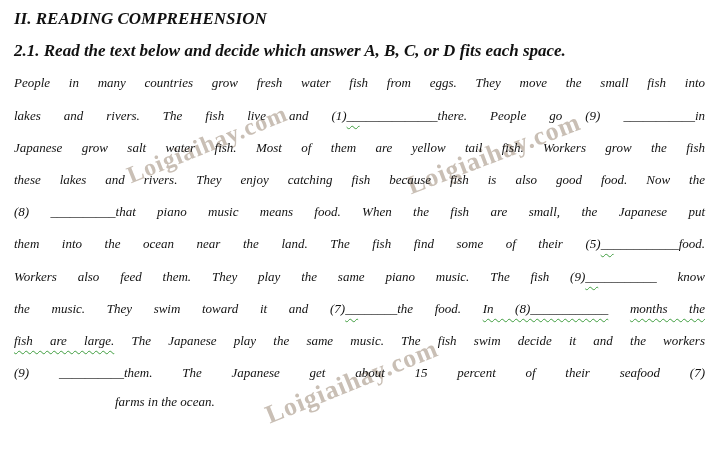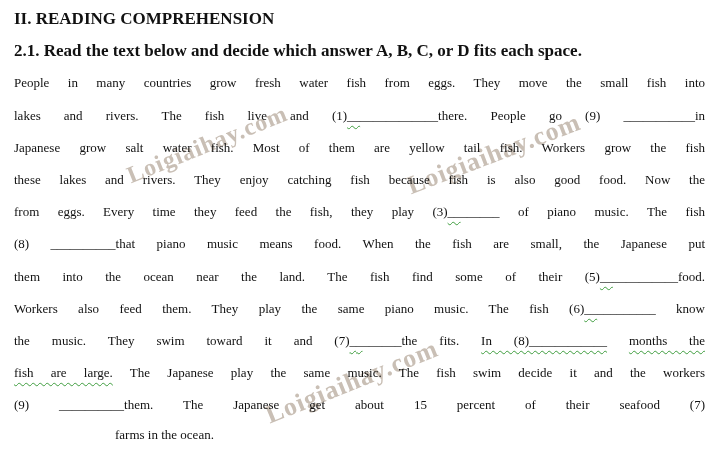--- a/index.html
+++ b/index.html
@@ -30,20 +30,21 @@
     color: var(--wm-color, #c9bfb5);
     white-space: nowrap;
     transform-origin: center center;
     letter-spacing: 1px;
     user-select: none;
   }
   .passage {
     position: relative;
     z-index: 1;
     padding: 3px 14px 0 14px;
+    font-style: italic;
   }
   .line {
     font-size: 13px;
     line-height: 32.2px;
     text-align: justify;
     white-space: normal;
   }
   .line.stretch {
     text-align-last: justify;
   }
@@ -77,22 +78,21 @@
       <div class="watermark" style="left: 402px; top: 139px; font-size: 26px; transform: rotate(-21deg);">Loigiaihay.com</div>
       <div class="watermark" style="left: 260px; top: 367px; font-size: 26px; transform: rotate(-22deg);">Loigiaihay.com</div>
     </div>
   <div class="passage">
       <div class="line bold"><span>II. READING COMPREHENSION</span></div>
       <div class="line bold"><span>2.1. Read the text below and decide which answer A, B, C, or D fits each space.</span></div>
       <div class="line stretch"><span>People in many countries grow fresh water fish from eggs. They move the small fish into</span></div>
       <div class="line stretch"><span>lakes and rivers. The fish live and (1)</span><span class="wavy">__</span><span>____________there. People go (9) ___________in</span></div>
       <div class="line stretch"><span>Japanese grow salt water fish. Most of them are yellow tail fish. Workers grow the fish</span></div>
       <div class="line stretch"><span>these lakes and rivers. They enjoy catching fish because fish is also good food. Now the</span></div>
-      <div class="line stretch"><span>from eggs. Every time they feed the fish, they play (3)</span><span class="wavy">__</span><span>______ of piano music. The fish</span></div>
       <div class="line stretch"><span>(8) __________that piano music means food. When the fish are small, the Japanese put</span></div>
       <div class="line stretch"><span>them into the ocean near the land. The fish find some of their (5)</span><span class="wavy">__</span><span>__________food.</span></div>
-      <div class="line stretch"><span>Workers also feed them. They play the same piano music. The fish (6)</span><span class="wavy">__</span><span>_________ know</span></div>
-      <div class="line stretch"><span>the music. They swim toward it and (7)</span><span class="wavy">__</span><span>______the fits. </span><span class="wavy">In (8)____________</span><span> </span><span class="wavy">months the</span></div>
+      <div class="line stretch"><span>Workers also feed them. They play the same piano music. The fish (9)</span><span class="wavy">__</span><span>_________ know</span></div>
+      <div class="line stretch"><span>the music. They swim toward it and (7)</span><span class="wavy">__</span><span>______the food. </span><span class="wavy">In (8)____________</span><span> </span><span class="wavy">months the</span></div>
       <div class="line stretch"><span class="wavy">fish are large.</span><span> The Japanese play the same music. The fish swim decide it and the workers</span></div>
       <div class="line stretch"><span>(9) __________them. The Japanese get about 15 percent of their seafood (7)</span></div>
       <div class="line lastline" style="text-indent: 101px;"><span>farms in the ocean.</span></div>
     </div>
 </div>
 
 </body></html>

